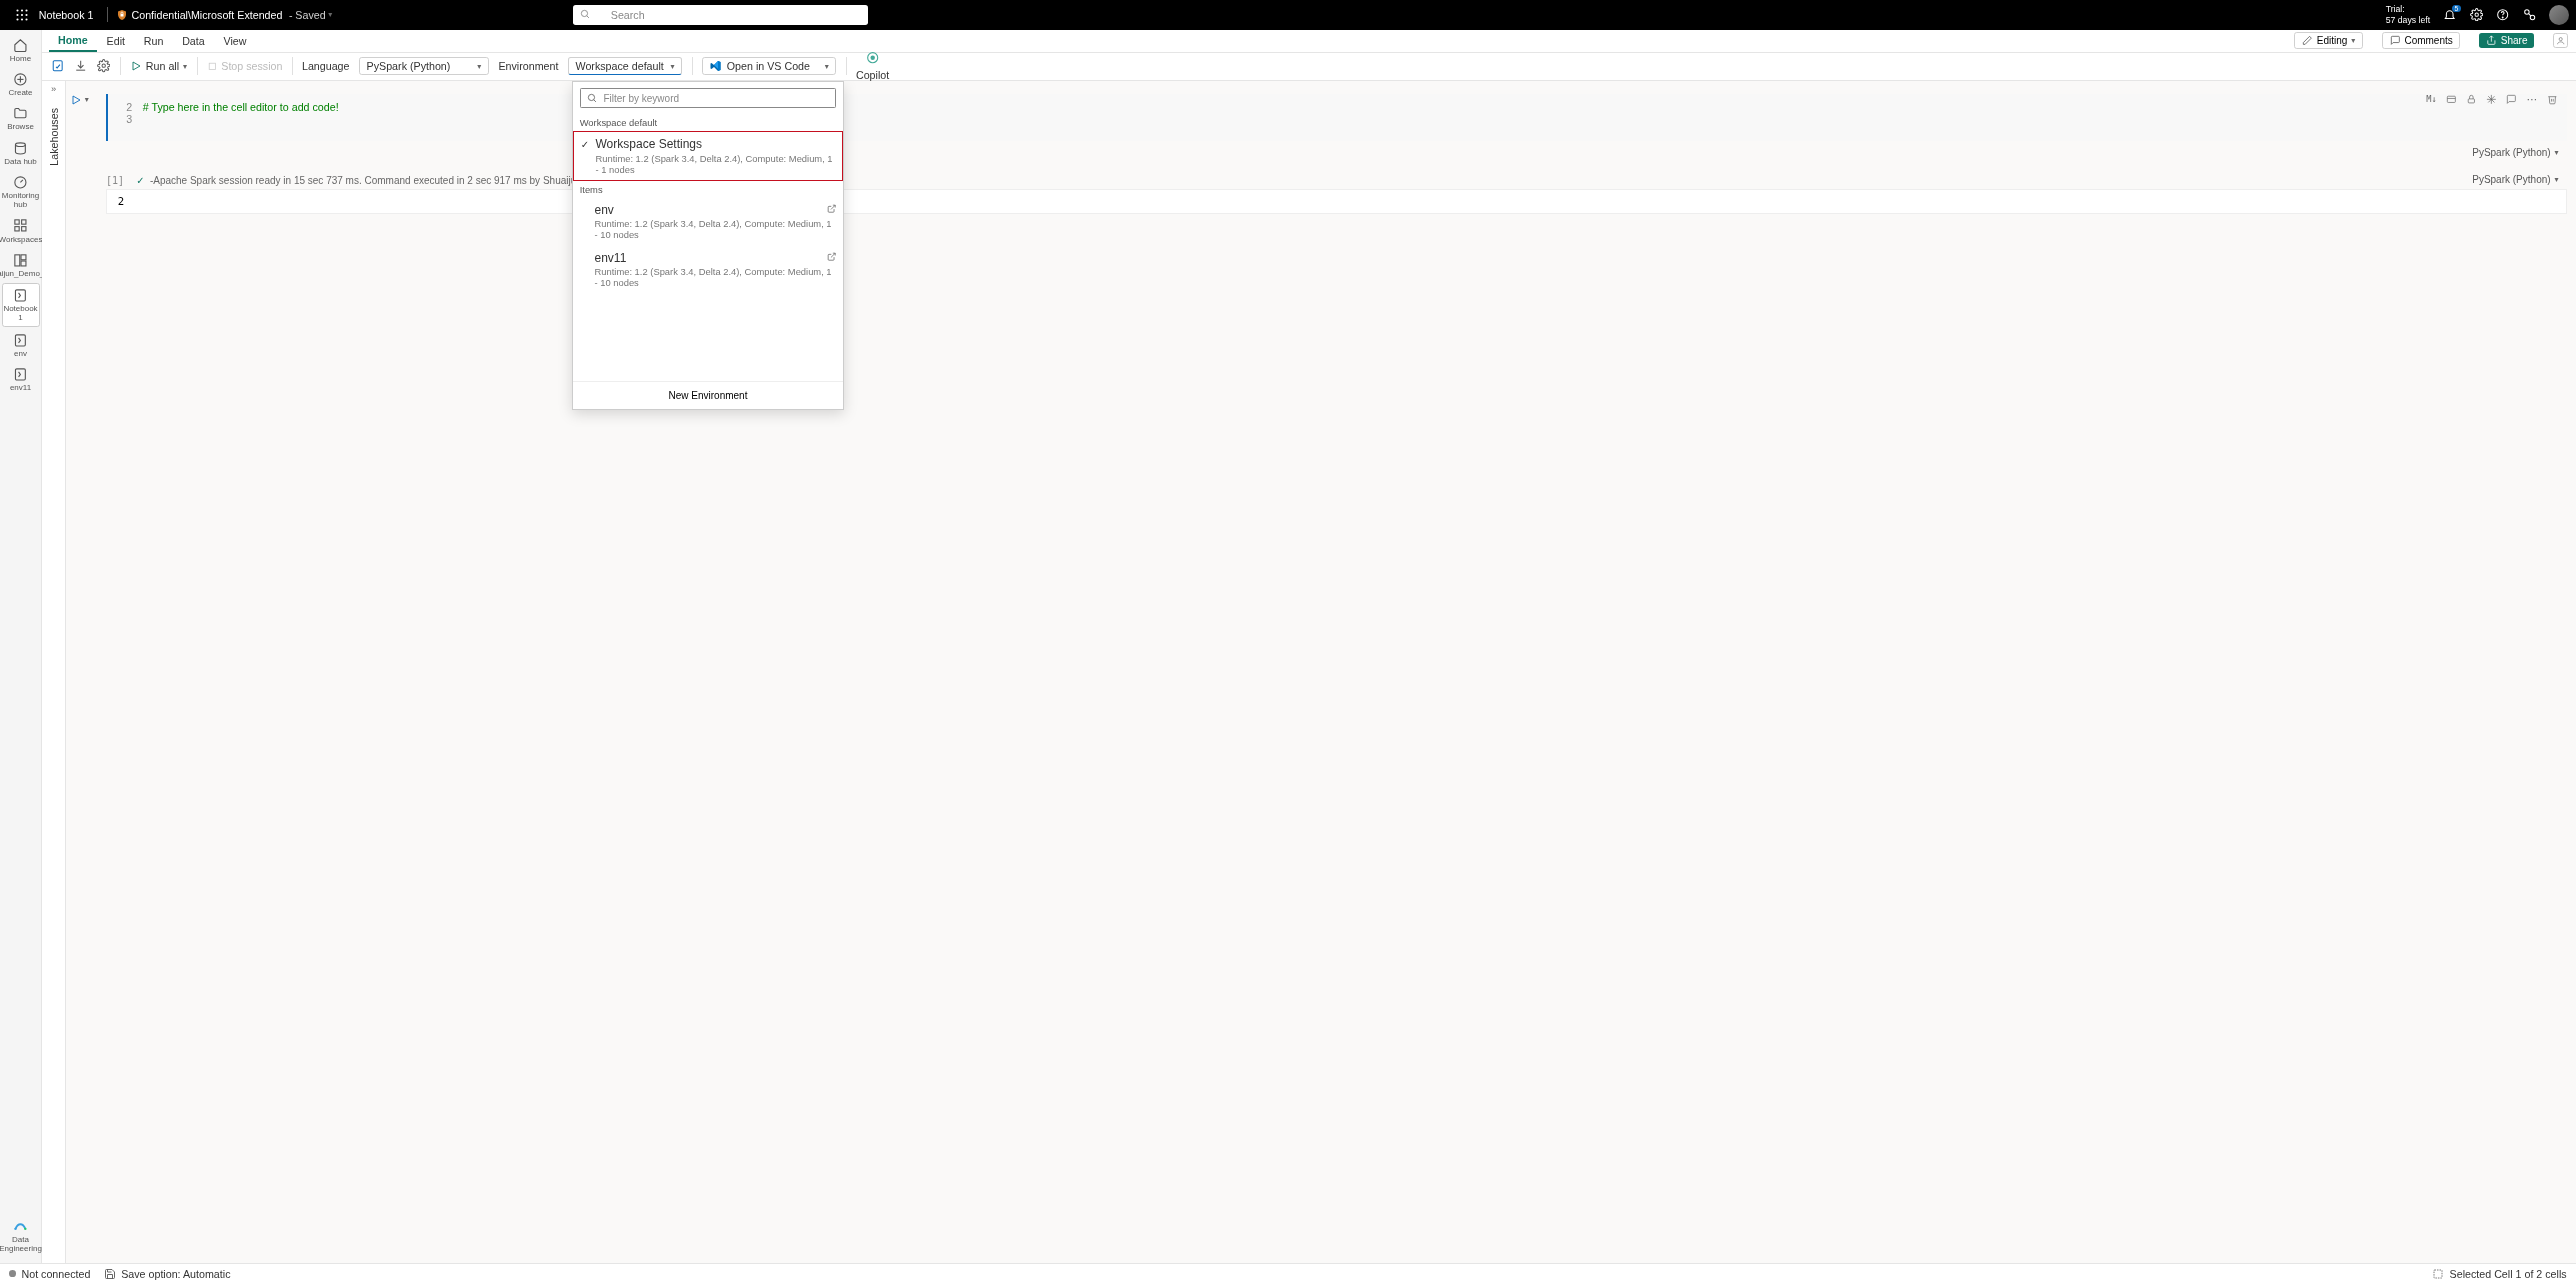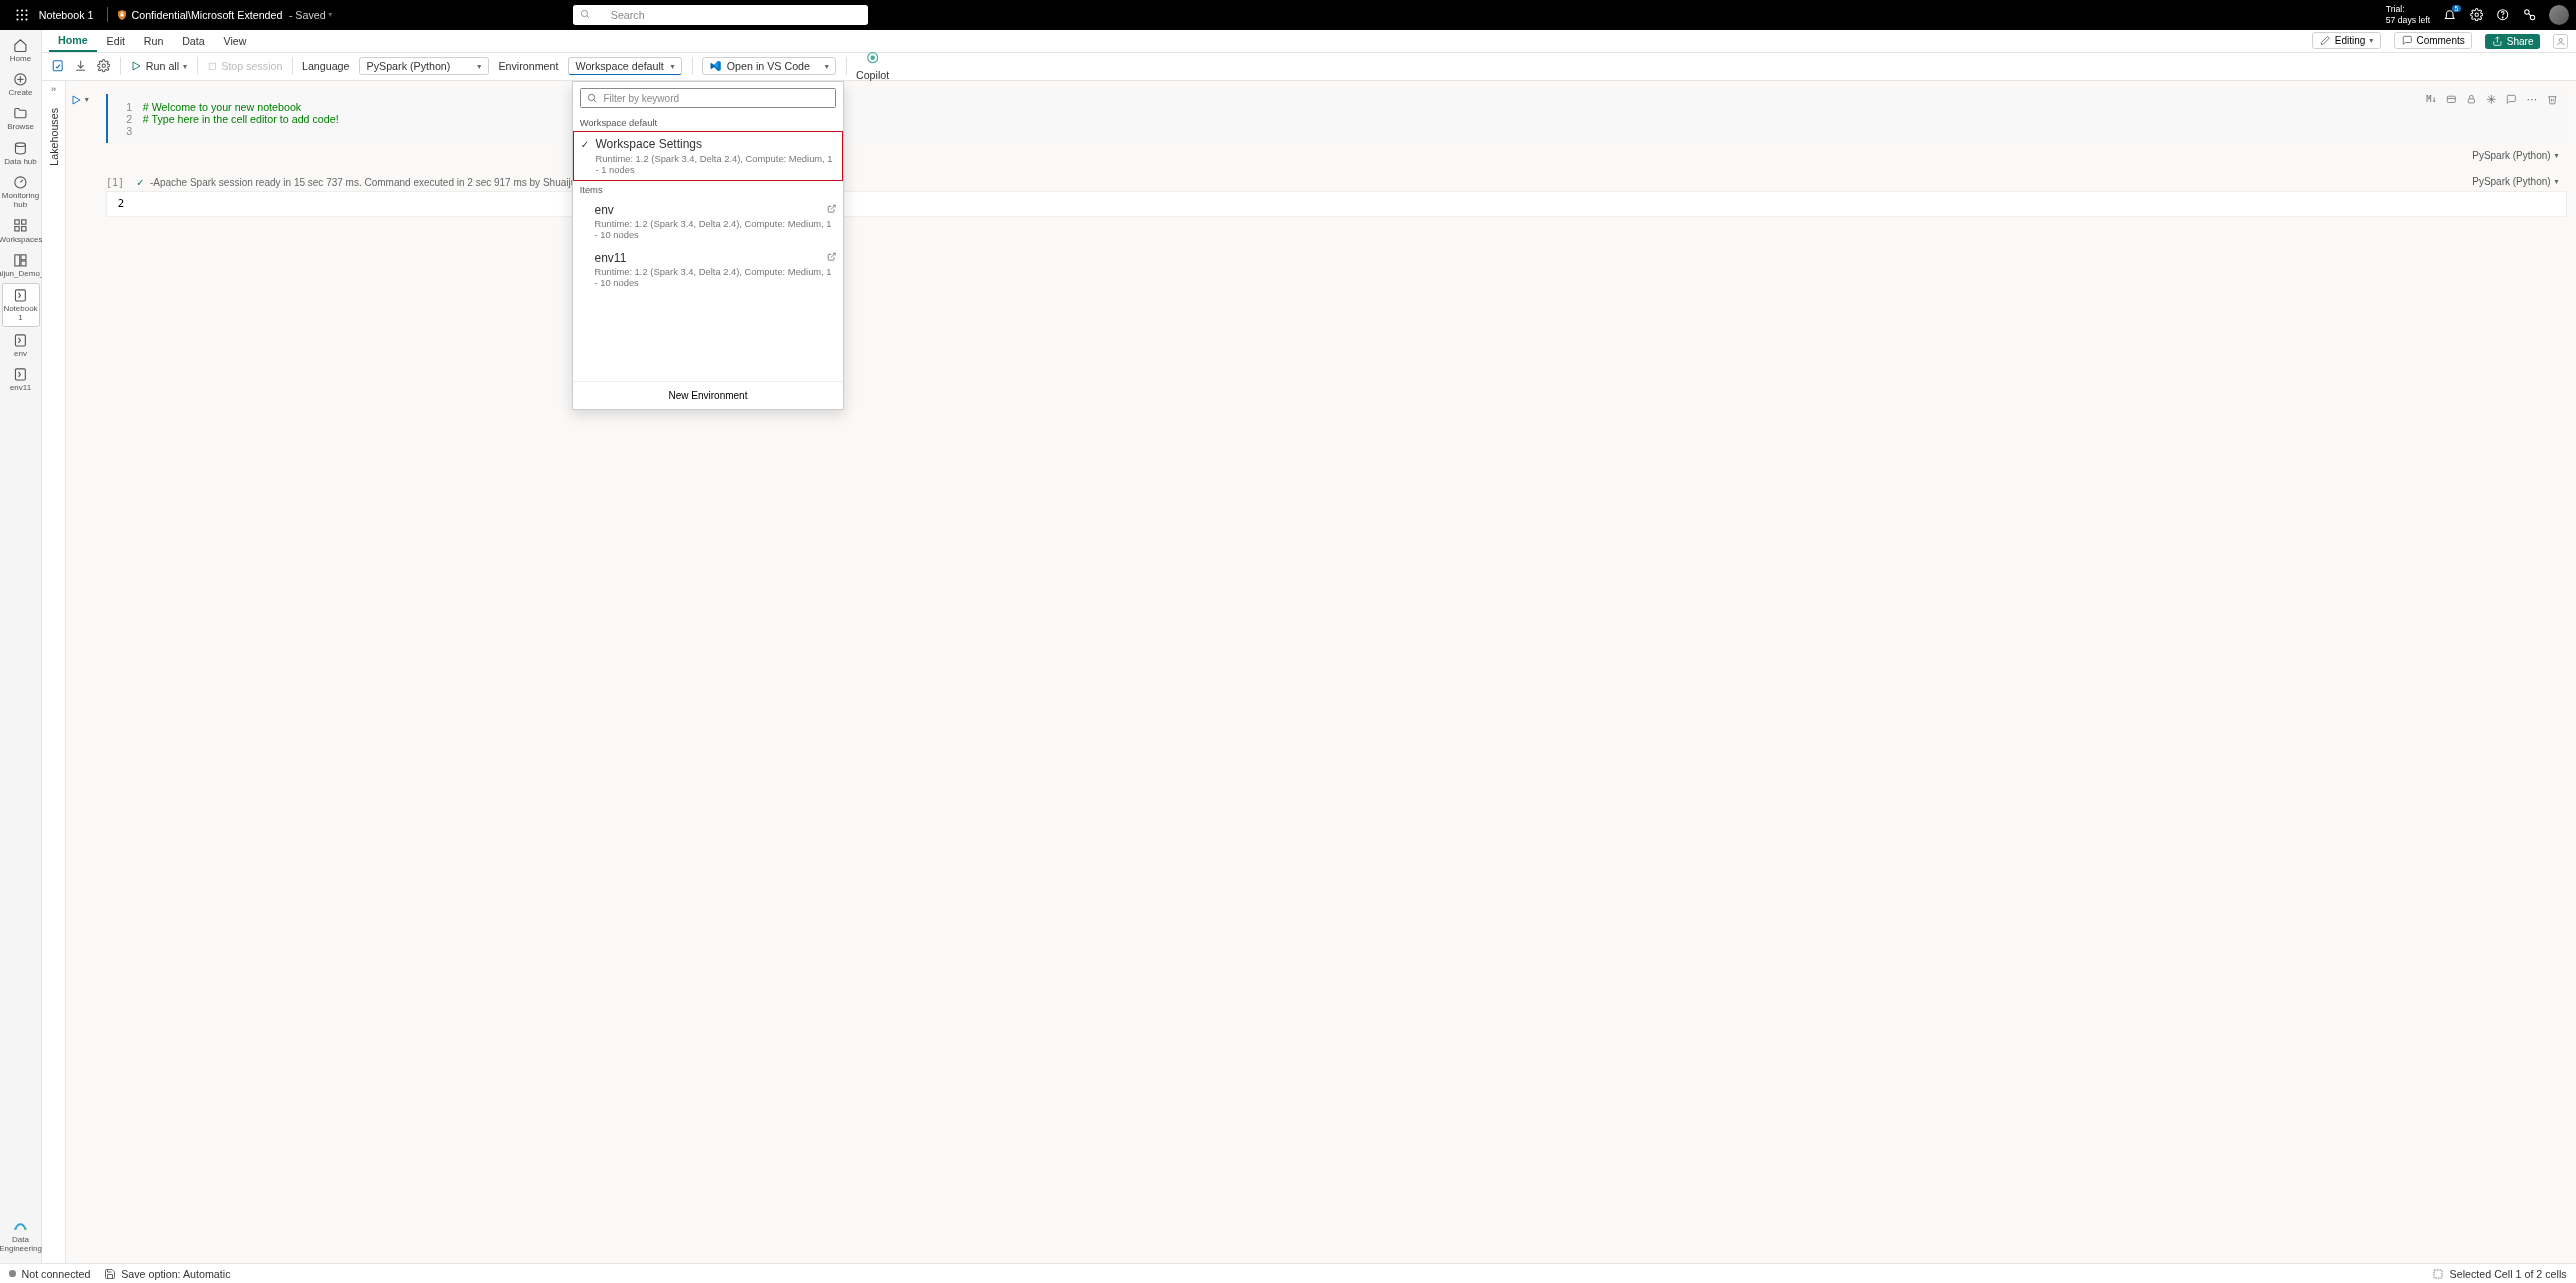--- a/index.html
+++ b/index.html
@@ -26,21 +26,21 @@
 .rail-item.active{background:#fff;border:0.7px solid #ccc;}
 .rail-icon{width:14.8px;height:14.8px;margin-bottom:1.3px;}
 .leftrail .spacer{flex:1;}
 .leftrail .bottom{margin-bottom:5.4px;}
 
 .content{flex:1;display:flex;flex-direction:column;background:#faf9f8;position:relative;}
 
 .ribbontabs{height:23px;background:#fff;border-bottom:0.7px solid #e5e5e5;display:flex;align-items:center;padding-left:6.7px;font-size:10.7px;}
 .rtab{padding:4px 9.4px;cursor:pointer;color:#333;}
 .rtab.active{border-bottom:2px solid #117865;color:#117865;font-weight:600;}
-.ribbontabs .right{margin-left:auto;display:flex;align-items:flex-end;gap:13px;padding-right:8px;}
+.ribbontabs .right{margin-left:auto;display:flex;align-items:center;gap:19px;padding-right:8px;}
 .pill{display:flex;align-items:center;gap:4px;border:0.7px solid #d0d0d0;border-radius:2.7px;padding:2px 6.7px;font-size:10px;cursor:pointer;}
 .sharebtn{background:#117865;color:#fff;border:none;}
 .person-icon{width:14.8px;height:14.8px;border:0.7px solid #ccc;border-radius:2.7px;display:flex;align-items:center;justify-content:center;}
 
 .toolbar{height:28px;background:#fff;border-bottom:0.7px solid #e5e5e5;display:flex;align-items:center;padding-left:9.4px;gap:9.4px;font-size:10.7px;color:#333;}
 .toolbar .btn{display:flex;align-items:center;gap:4px;cursor:pointer;}
 .toolbar .sep{width:0.7px;height:17.4px;background:#e0e0e0;}
 .toolbar .disabled{color:#bbb;}
 .lang-dd{border:0.7px solid #d0d0d0;border-radius:2.7px;padding:2px 6.7px;display:flex;align-items:center;gap:27px;}
 .env-dd{border:0.7px solid #d0d0d0;border-radius:2.7px;padding:2px 6.7px;display:flex;align-items:center;gap:6.7px;border-bottom:1.3px solid #0f6cbd;}
@@ -435,21 +435,20 @@
             <div class="ti">⋯</div>
             <div class="ti">
                 <svg width="10.7" height="10.7" viewBox="0 0 24 24" fill="none" stroke="#666" stroke-width="1.6">
                   <polyline points="3 6 5 6 21 6"></polyline>
                   <path d="M19 6l-1 14a2 2 0 01-2 2H8a2 2 0 01-2-2L5 6"></path>
                   <path d="M10 11v6M14 11v6"></path>
                 </svg>
               </div>
           </div>
           <div class="cell-body selected">
-            <div class="code-line"><span class="ln">1</span><span class="comment"># Welcome to your new notebook</span></div>
             <div class="code-line"><span class="ln">2</span><span class="comment"># Type here in the cell editor to add code!</span></div>
             <div class="code-line"><span class="ln">3</span></div>
           </div>
           <div class="cell-lang">
             <span>PySpark (Python)</span>
             <span class="chev">▾</span>
           </div>
         </div>
 
         <div class="cell" style="margin-top:34px">

